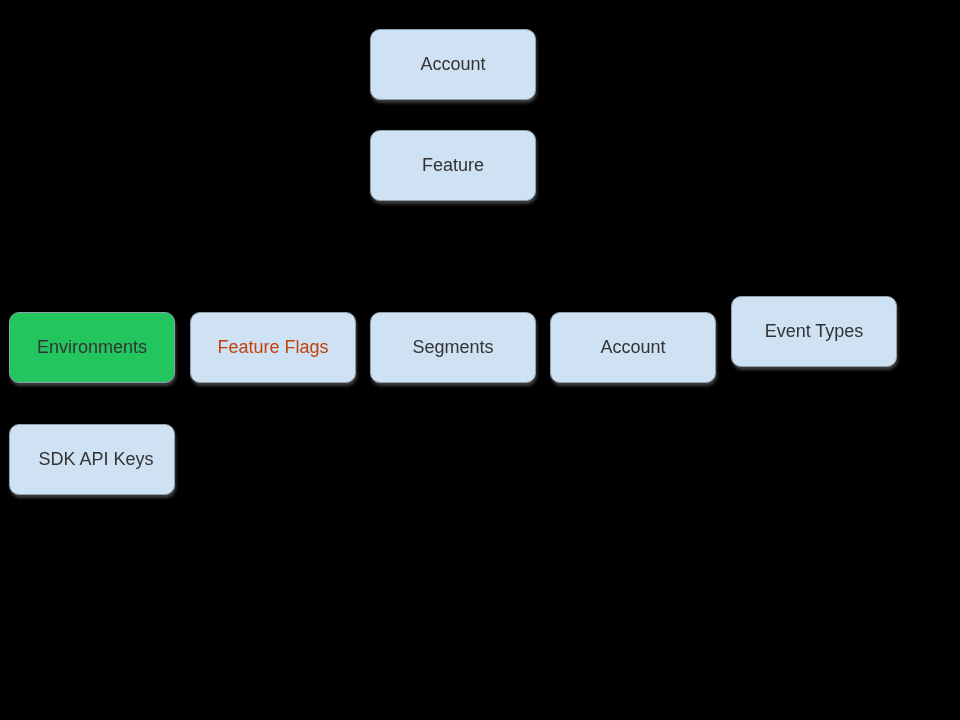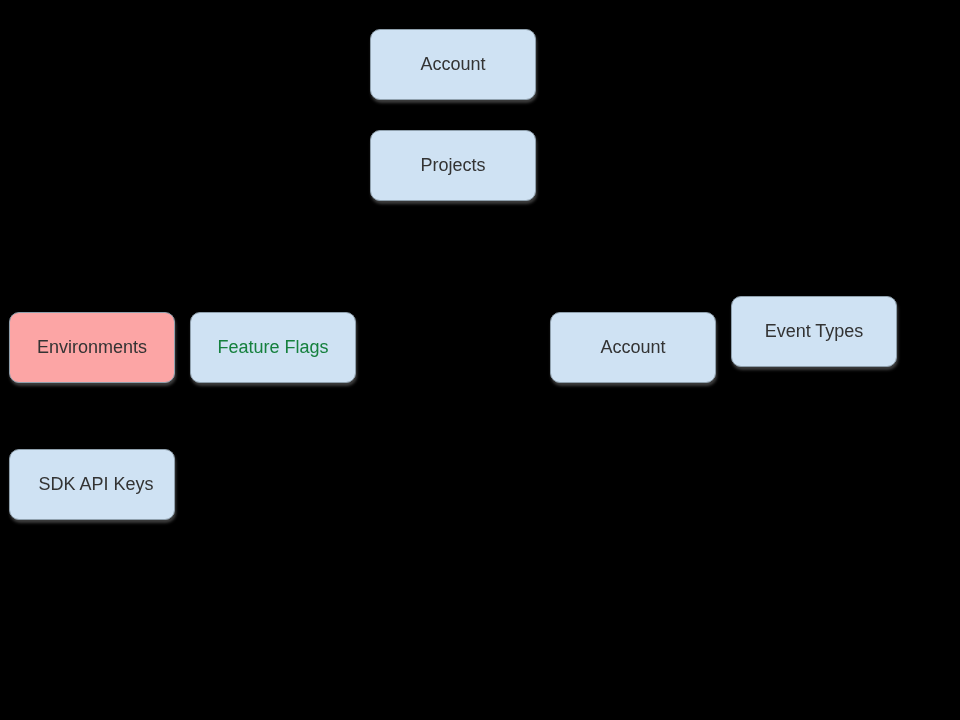--- a/index.html
+++ b/index.html
@@ -30,33 +30,34 @@
     justify-content: center;
     text-align: center;
   }
   .node-account      { left: 370px; top: 29px;  }
   .node-projects     { left: 370px; top: 130px; }
   .node-environments { left: 9px;   top: 312px; }
   .node-feature-flags{ left: 190px; top: 312px; }
   .node-segments     { left: 370px; top: 312px; }
   .node-metrics      { left: 550px; top: 312px; }
   .node-event-types  { left: 731px; top: 296px; }
-  .node-sdk-api-keys { left: 9px;   top: 449px; padding-left: 8px; }
+  .node-sdk-api-keys { left: 9px;   top: 424px; padding-left: 8px; }
 </style>
 </head>
 <body>
 
 <div class="canvas" style="background: rgb(0, 0, 0);">
   <div class="node node-account" style="background: rgb(207, 226, 243); border-color: rgb(143, 160, 173); color: rgb(51, 51, 51);">Account</div>
 
-  <div class="node node-projects" style="background: rgb(207, 226, 243); border-color: rgb(143, 160, 173); color: rgb(51, 51, 51);">Projects</div>
+  <div class="node node-projects" style="background: rgb(207, 226, 243); border-color: rgb(143, 160, 173); color: rgb(51, 51, 51);">Feature</div>
 
-  <div class="node node-environments" style="background: #fca5a5; border-color: rgb(143, 160, 173); color: rgb(51, 51, 51);">Environments</div>
+  <div class="node node-environments" style="background: #22c55e; border-color: rgb(143, 160, 173); color: rgb(51, 51, 51);">Environments</div>
 
-  <div class="node node-feature-flags" style="background: rgb(207, 226, 243); border-color: rgb(143, 160, 173); color: #15803d;">Feature Flags</div>
+  <div class="node node-feature-flags" style="background: rgb(207, 226, 243); border-color: rgb(143, 160, 173); color: #c2410c;">Feature Flags</div>
 
+  <div class="node node-segments" style="background: rgb(207, 226, 243); border-color: rgb(143, 160, 173); color: rgb(51, 51, 51);">Segments</div>
 
   <div class="node node-metrics" style="background: rgb(207, 226, 243); border-color: rgb(143, 160, 173); color: rgb(51, 51, 51);">Account</div>
 
   <div class="node node-event-types" style="background: rgb(207, 226, 243); border-color: rgb(143, 160, 173); color: rgb(51, 51, 51);">Event Types</div>
 
   <div class="node node-sdk-api-keys" style="background: rgb(207, 226, 243); border-color: rgb(143, 160, 173); color: rgb(51, 51, 51);">SDK API Keys</div>
 </div>
 
 </body></html>

